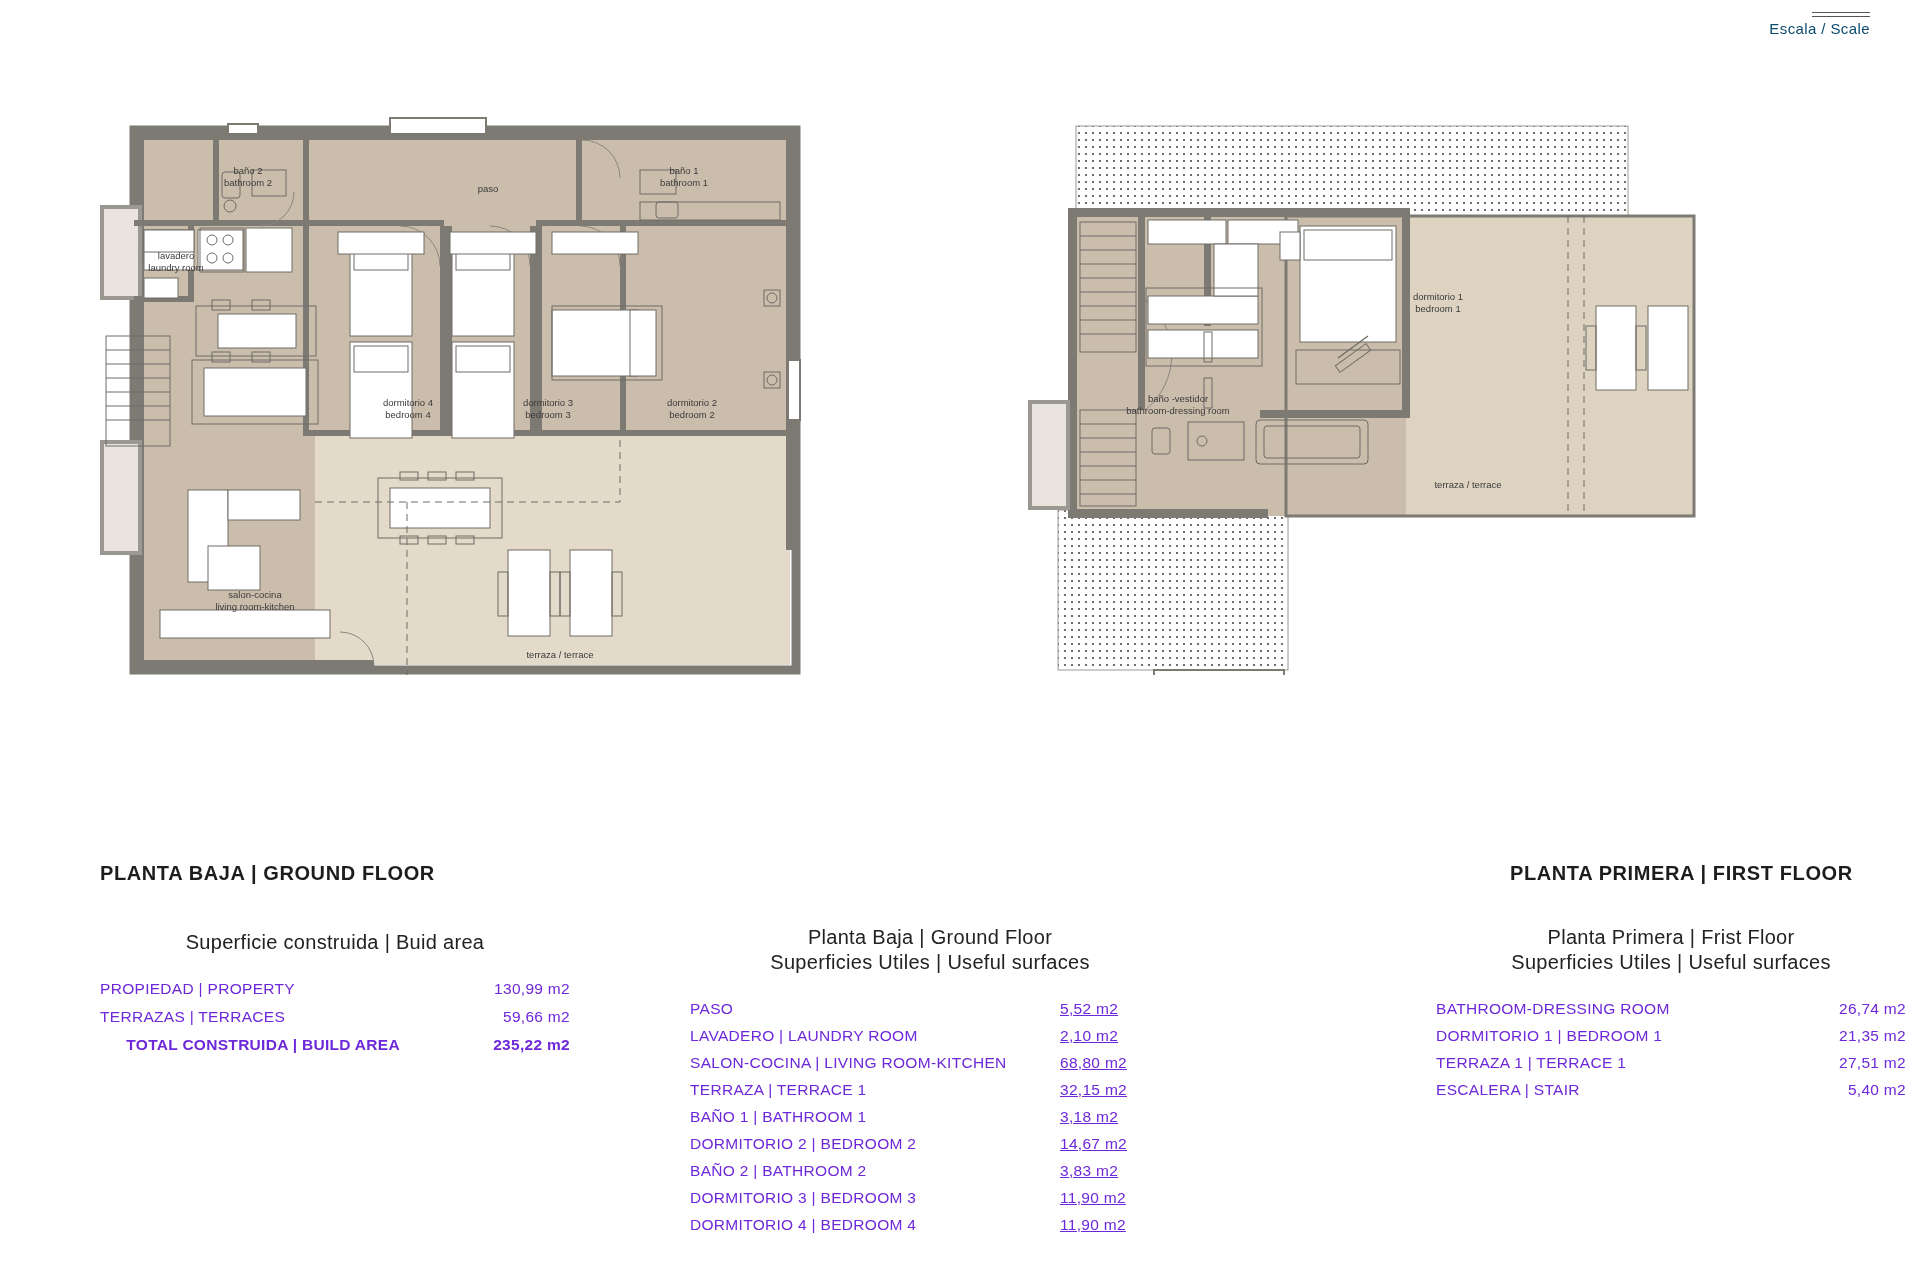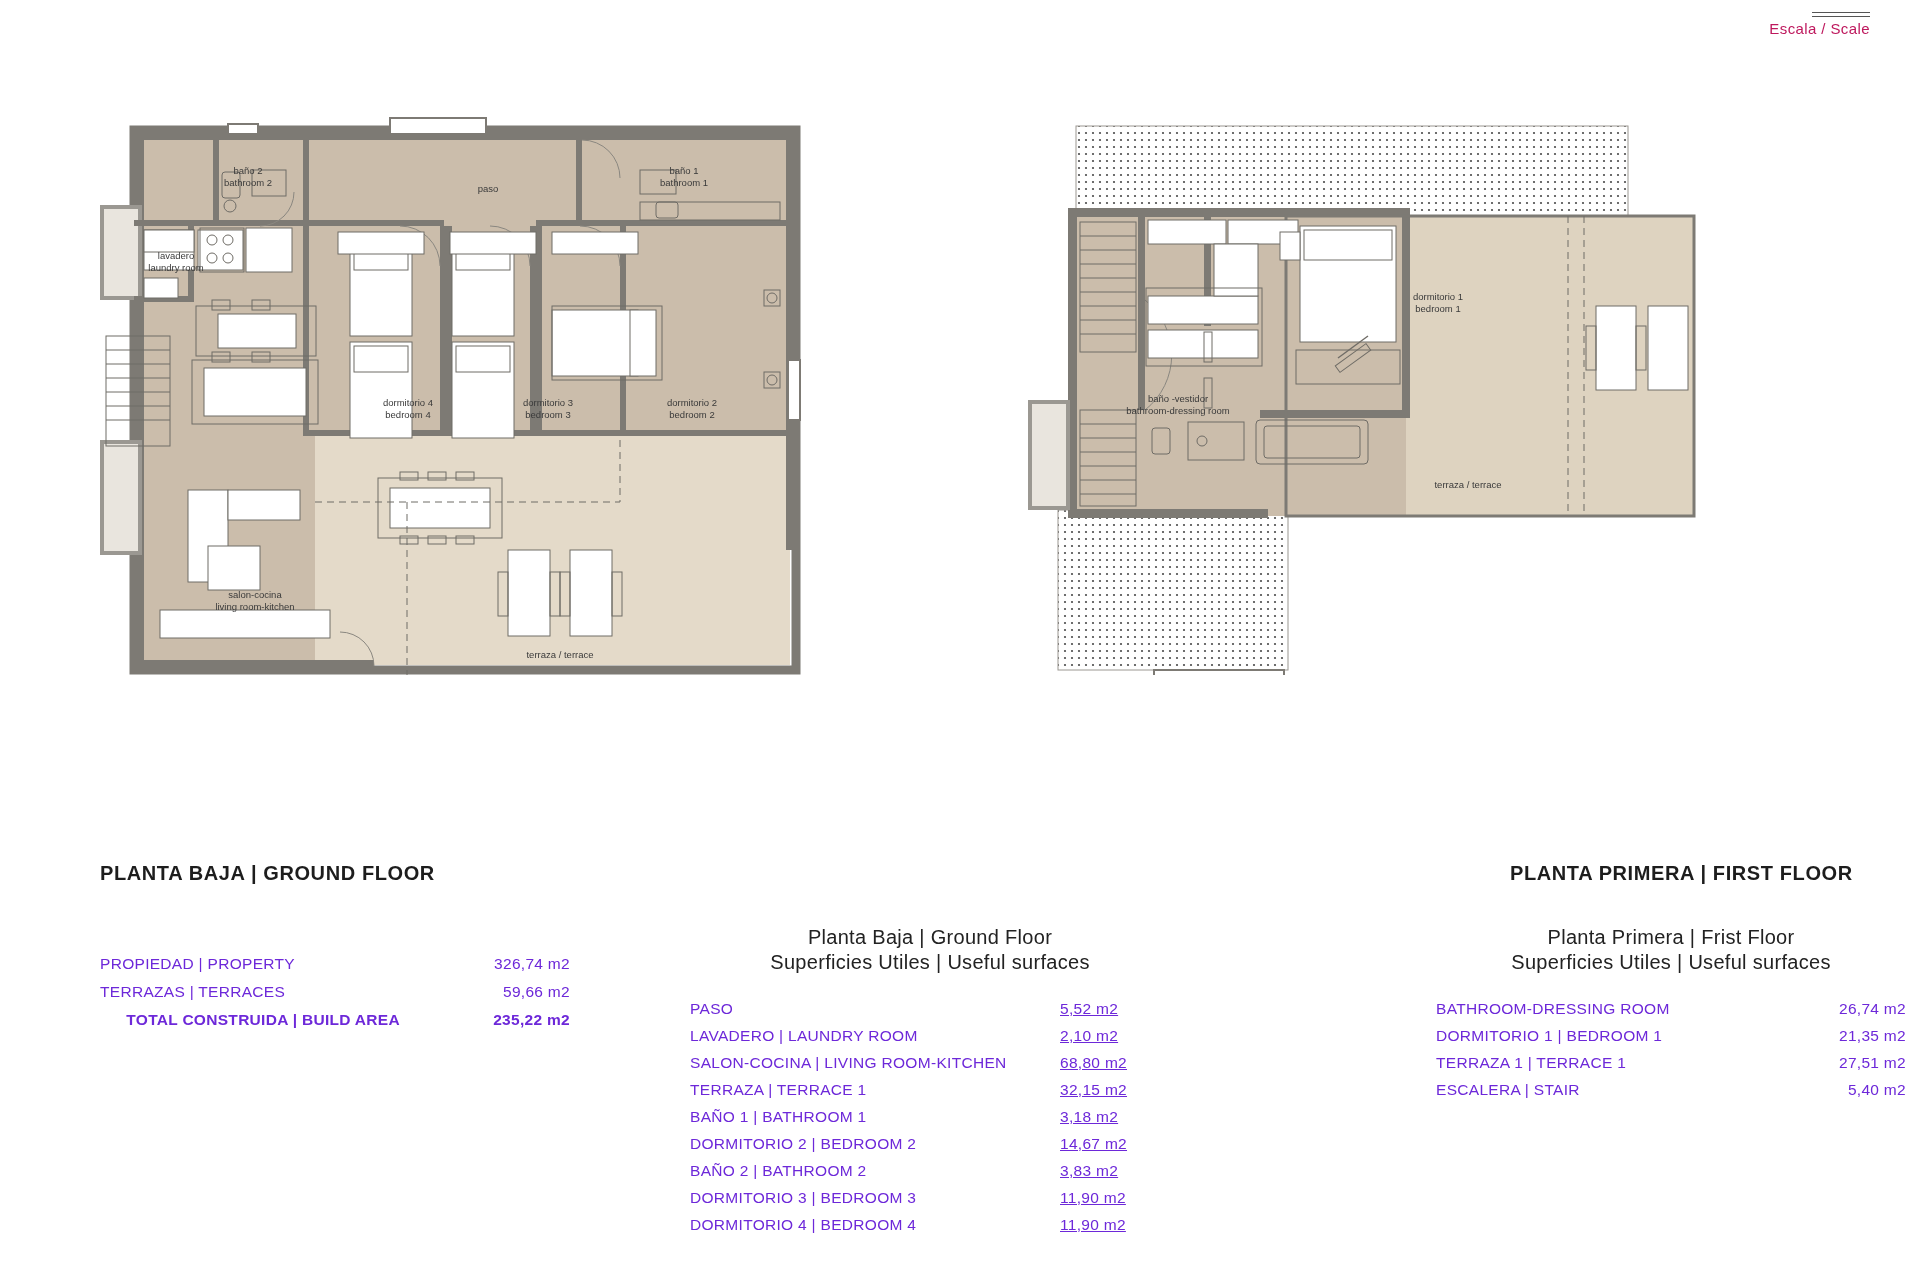--- a/index.html
+++ b/index.html
@@ -10,21 +10,21 @@
     color:#2b2b2b;
     position:relative;
     overflow:hidden;
   }
   .page{position:absolute;inset:0;}
 
   
   .scale-block{position:absolute;right:50px;top:12px;text-align:right;}
   .scale-bars{display:flex;flex-direction:column;align-items:flex-end;gap:3px;margin-bottom:3px;}
   .scale-bars span{display:block;width:58px;height:0;border-top:1px solid #555;}
-  .scale-label{font-size:15px;letter-spacing:.4px;color:#be185d;}
+  .scale-label{font-size:15px;letter-spacing:.4px;color:#0c4a6e;}
 
   
   .plan{position:absolute;}
   #plan-ground{left:100px;top:110px;width:770px;height:565px;}
   #plan-first{left:1028px;top:110px;width:740px;height:565px;}
   .plan svg{display:block;width:100%;height:100%;}
 
   
   .plan-title{position:absolute;font-size:20px;font-weight:bold;letter-spacing:.6px;color:#1d1d1d;}
   #title-ground{left:100px;top:862px;}
@@ -378,24 +378,25 @@
         <text class="rl" x="150" y="304">bathroom-dressing room</text>
         <text class="rl" x="440" y="378">terraza / terrace</text>
       </g>
     </svg>
   </div>
 
   <div class="plan-title" id="title-ground">PLANTA BAJA  |  GROUND FLOOR</div>
   <div class="plan-title" id="title-first">PLANTA PRIMERA  | FIRST FLOOR</div>
 
   <div class="col" id="col-build">
+    <h3>Superficie construida  |  Buid area</h3>
     <div class="rows">
       <div class="row">
         <span class="lbl">PROPIEDAD  |  PROPERTY</span>
-        <span class="val">326,74 m2</span>
+        <span class="val">130,99 m2</span>
       </div>
       <div class="row">
         <span class="lbl">TERRAZAS  |  TERRACES</span>
         <span class="val">59,66 m2</span>
       </div>
       <div class="row bold">
         <span class="lbl">TOTAL CONSTRUIDA  |  BUILD AREA</span>
         <span class="val">235,22 m2</span>
       </div>
     </div>

